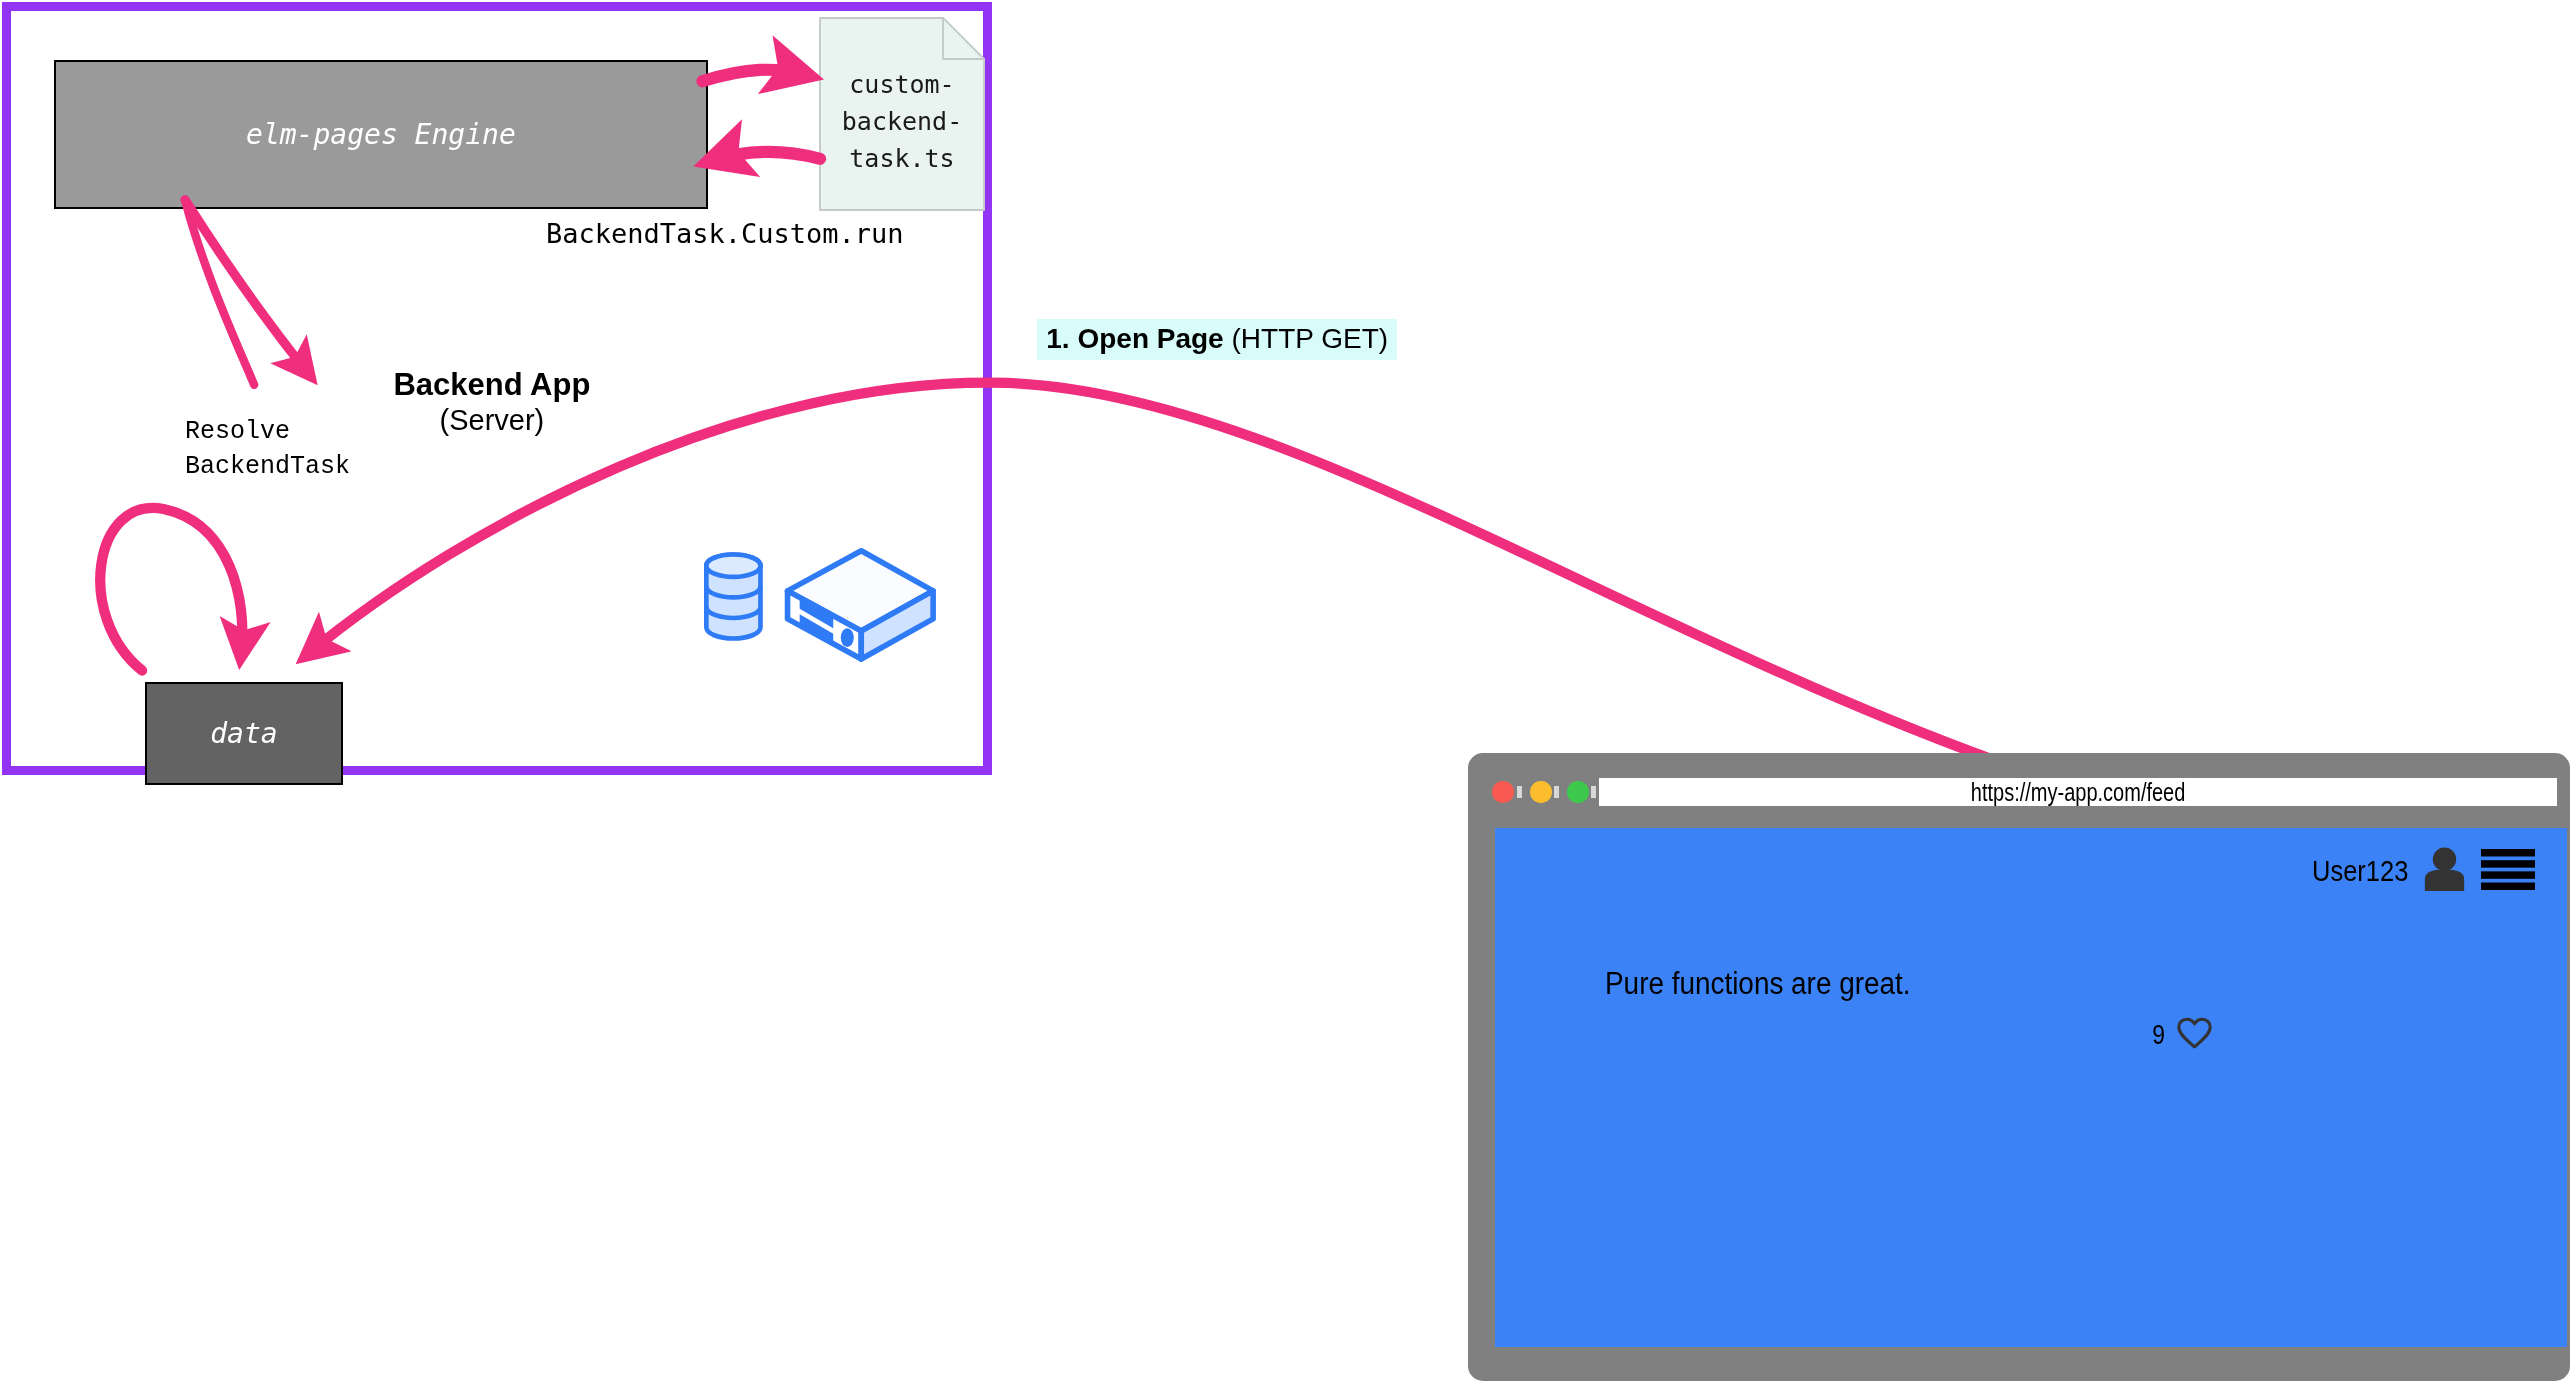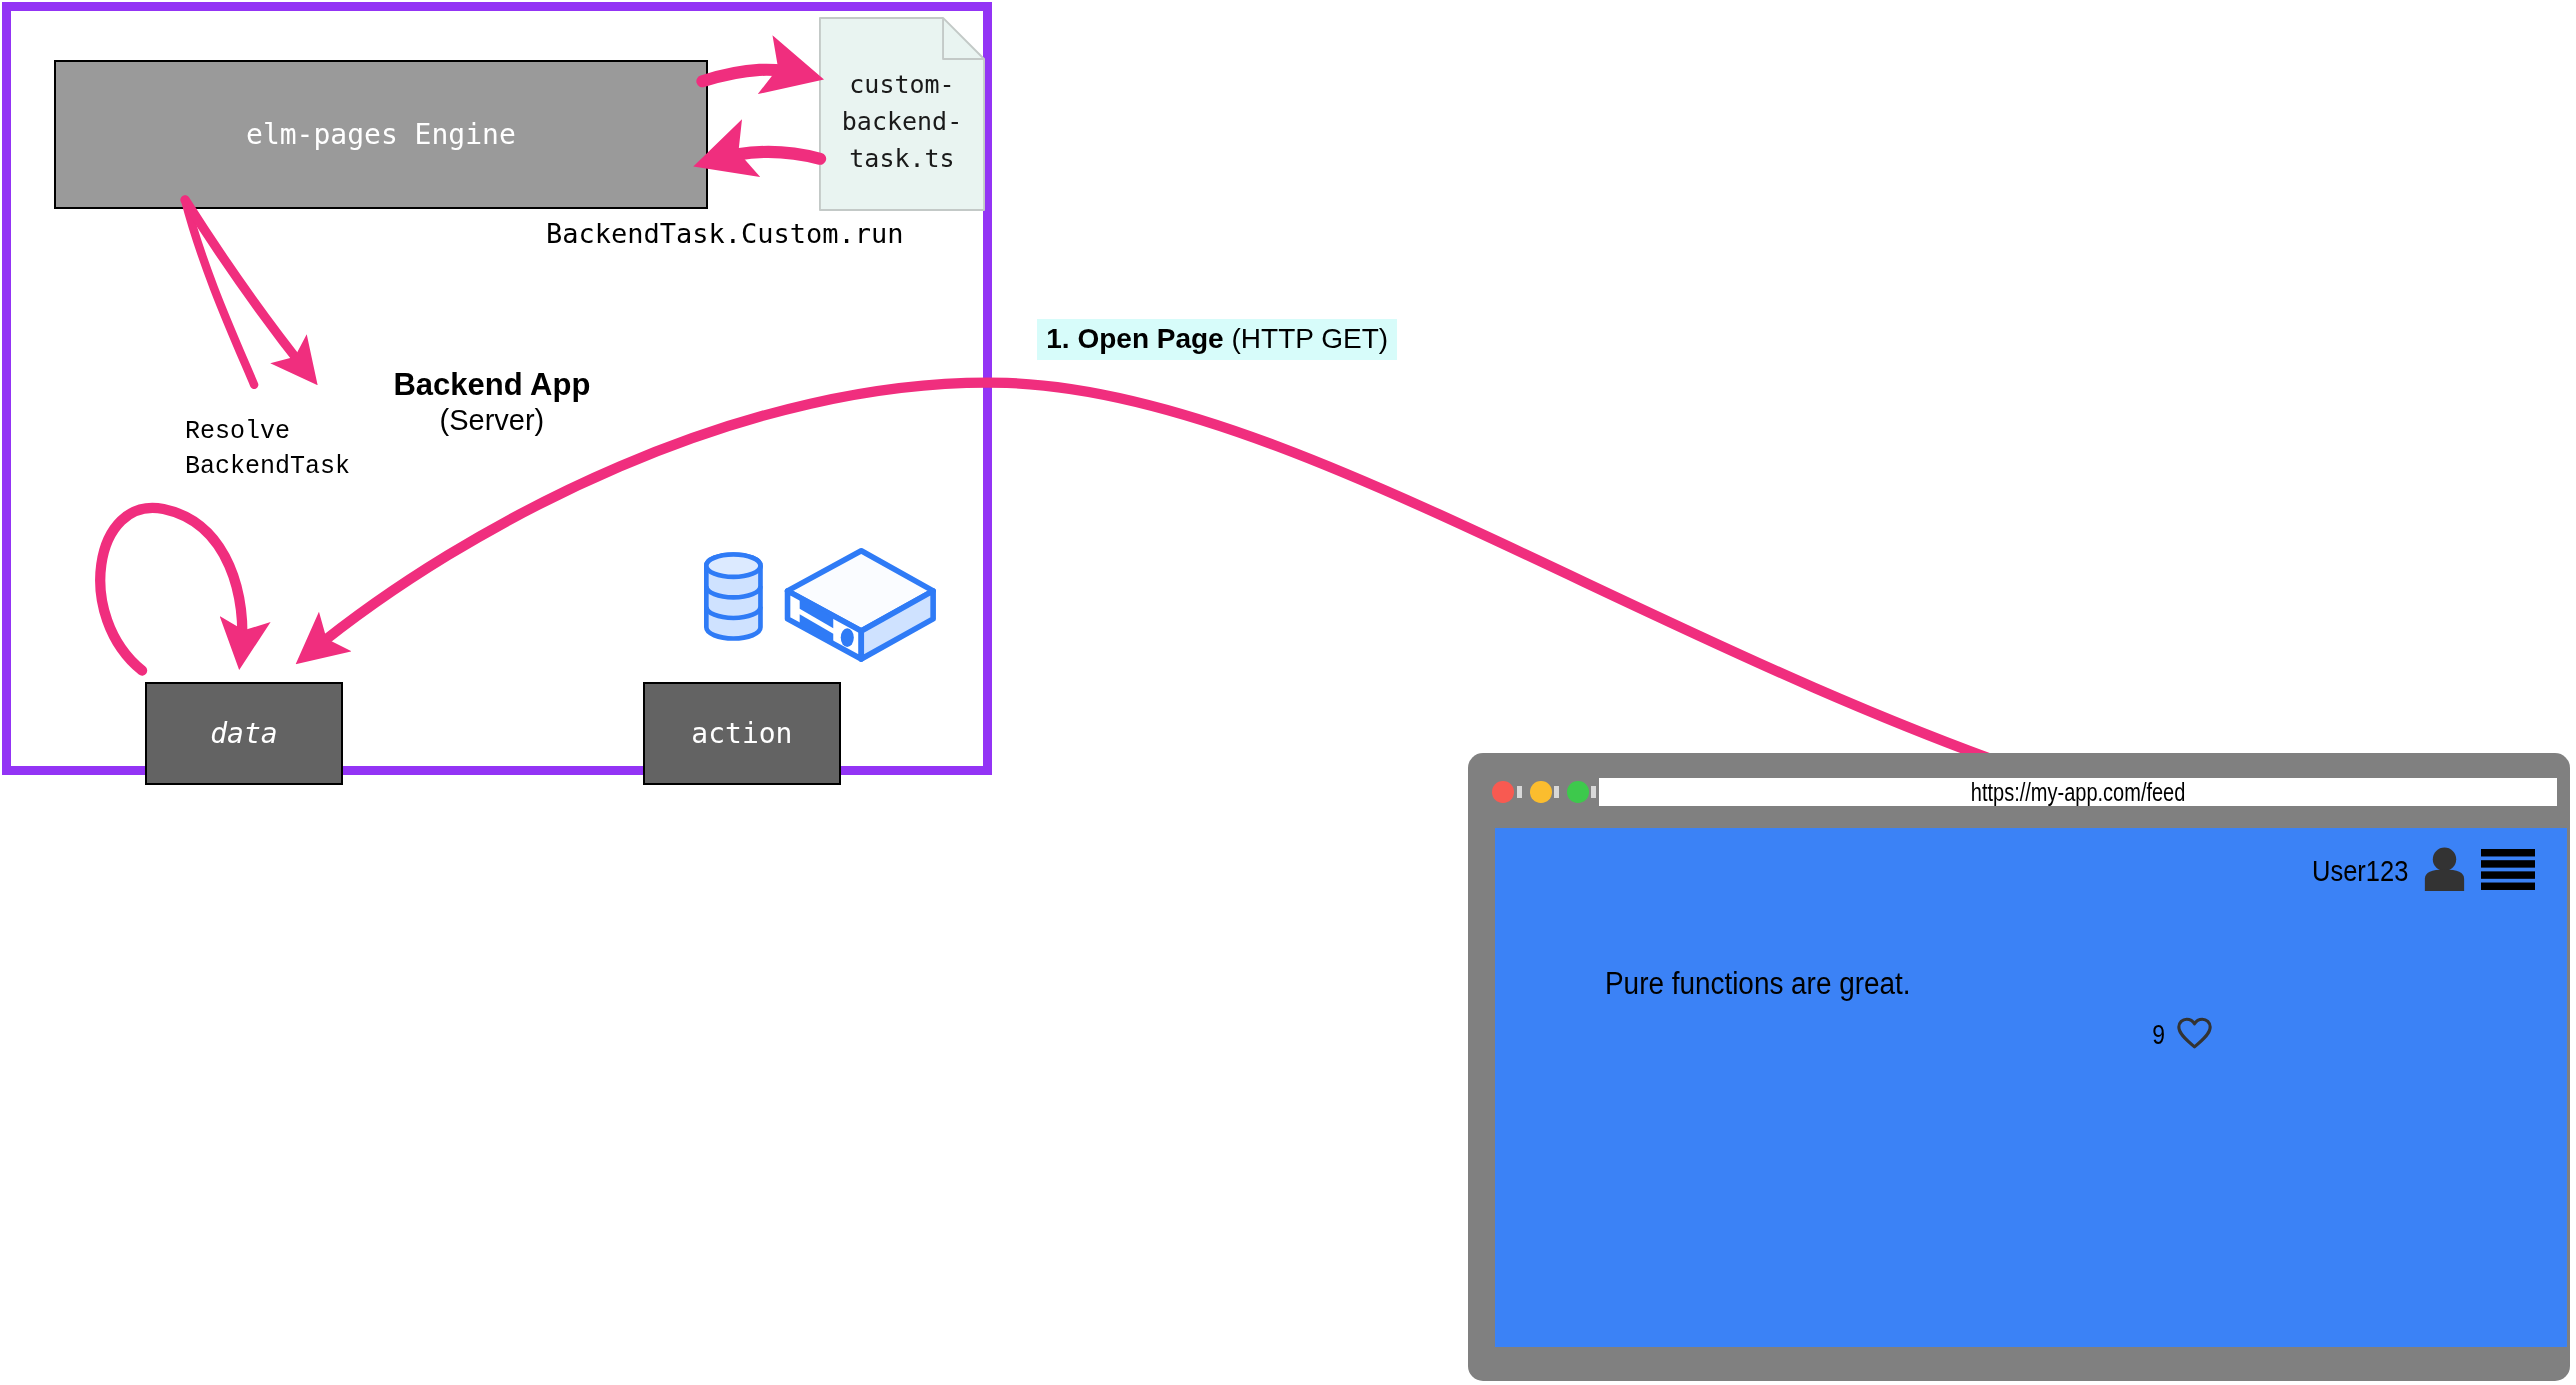--- a/index.html
+++ b/index.html
@@ -46,20 +46,21 @@
     display: flex;
     align-items: center;
     justify-content: center;
   }
   .engine-box .label {
     font-family: "DejaVu Sans Mono", monospace;
     font-size: 28px;
     color: #ffffff;
     letter-spacing: 0px;
     white-space: nowrap;
+    font-style: italic;
   }
 
   
   .file-note {
     position: absolute;
     left: 819px;
     top: 17px;
     width: 166px;
     height: 194px;
   }
@@ -299,23 +300,20 @@
 
     <div class="resolve-caption">
       <span>Resolve</span><br>
       <span>BackendTask</span>
     </div>
 
     <div class="kind-box box-data">
       <span class="label">data</span>
     </div>
 
-    <div class="kind-box box-action">
-      <span class="label">action</span>
-    </div>
 
     <div class="infra-icons">
       <svg width="280" height="117" viewBox="0 0 300 125" xmlns="http://www.w3.org/2000/svg">
 
         <g>
           <ellipse cx="39" cy="22" rx="29" ry="12" fill="#CFE2FF" stroke="#2F7BF6" stroke-width="5"></ellipse>
           <path d="M10 22 V 88 A 29 12 0 0 0 68 88 V 22" fill="#CFE2FF" stroke="#2F7BF6" stroke-width="5" stroke-linejoin="round"></path>
           <path d="M10 44 A 29 12 0 0 0 68 44" fill="none" stroke="#2F7BF6" stroke-width="5"></path>
           <path d="M10 66 A 29 12 0 0 0 68 66" fill="none" stroke="#2F7BF6" stroke-width="5"></path>
           <ellipse cx="39" cy="22" rx="29" ry="12" fill="#DCEAFF" stroke="#2F7BF6" stroke-width="5"></ellipse>

